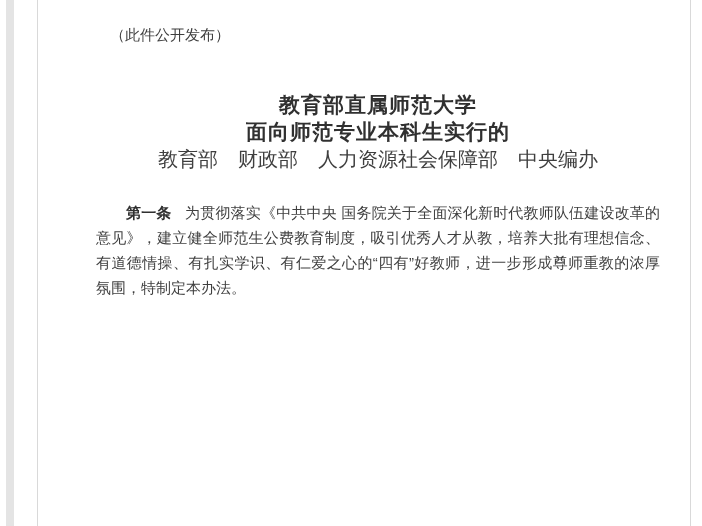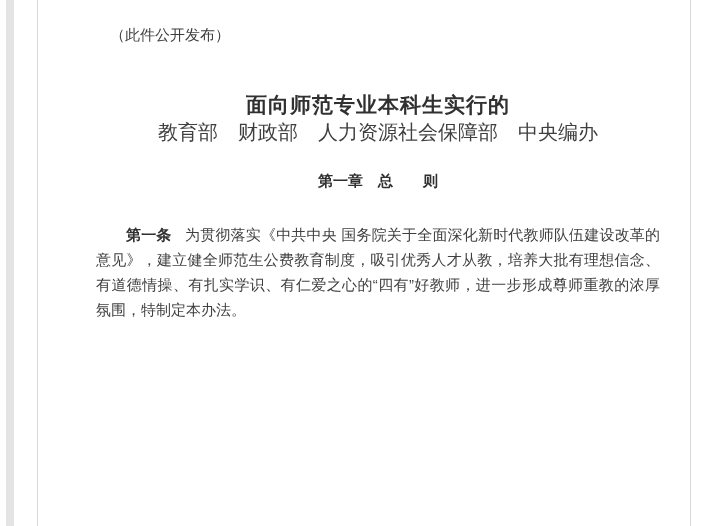--- a/index.html
+++ b/index.html
@@ -96,26 +96,26 @@
 
 <div class="screen">
   <div class="side-band"></div>
   <div class="rule rule-left"></div>
   <div class="rule rule-right"></div>
 
   <div class="doc">
     <div class="publish-note">（此件公开发布）</div>
 
     <h1 class="title">
+      <span class="title-line">教育部直属师范大学</span>
       <span class="title-line">面向师范专业本科生实行的</span>
     </h1>
 
     <div class="byline">教育部　财政部　人力资源社会保障部　中央编办</div>
 
-    <div class="chapter">第一章　总　　则</div>
 
     <div class="body-text">
       <p class="article">
         <span class="art-label">第一条</span><span>为贯彻落实《中共中央 国务院关于全面深化新时代教师队伍建设改革的意见》，建立健全师范生公费教育制度，吸引优秀人才从教，培养大批有理想信念、有道德情操、有扎实学识、有仁爱之心的“四有”好教师，进一步形成尊师重教的浓厚氛围，特制定本办法。</span>
       </p>
     </div>
   </div>
 </div>
 
 </body></html>

